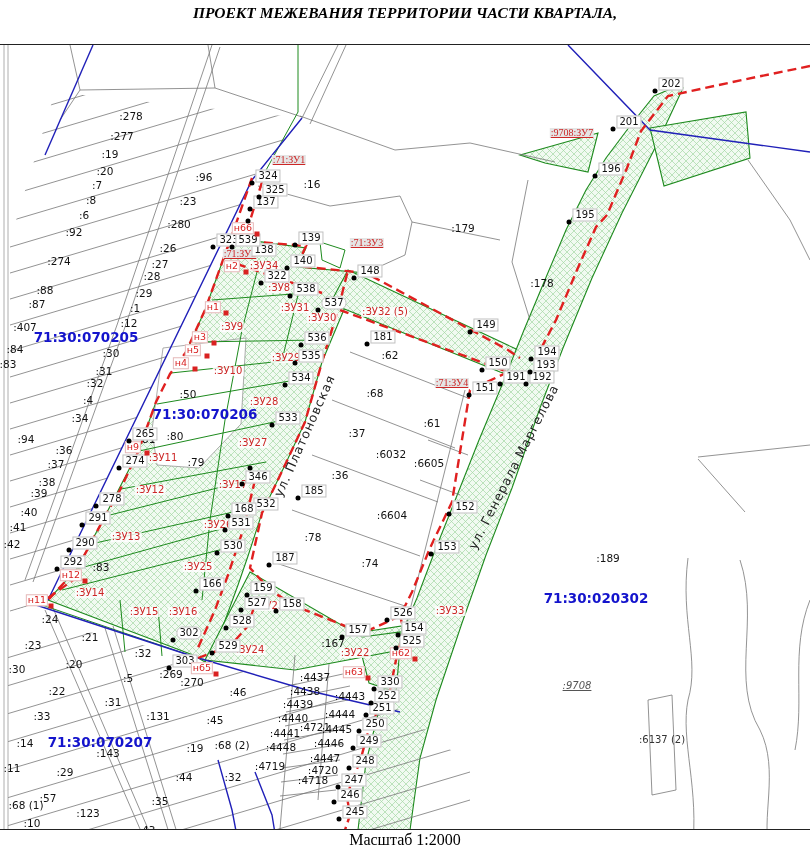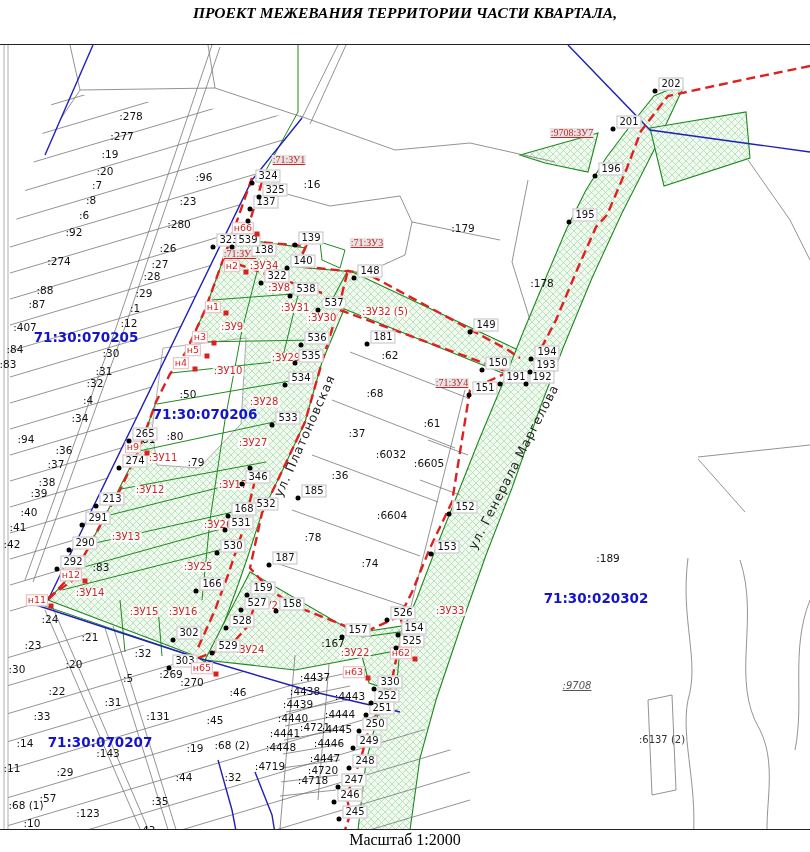--- a/index.html
+++ b/index.html
@@ -293,39 +293,39 @@
       <div class="lbl lbl-pt" style="left: 244px; top: 509px;">168</div>
       <div class="dot" style="left: 228px; top: 516px;"></div>
       <div class="lbl lbl-pt" style="left: 241px; top: 523px;">531</div>
       <div class="dot" style="left: 225px; top: 530px;"></div>
       <div class="lbl lbl-pt" style="left: 233px; top: 546px;">530</div>
       <div class="dot" style="left: 217px; top: 553px;"></div>
       <div class="lbl lbl-pt" style="left: 145px; top: 434px;">265</div>
       <div class="dot" style="left: 129px; top: 441px;"></div>
       <div class="lbl lbl-pt" style="left: 135px; top: 461px;">274</div>
       <div class="dot" style="left: 119px; top: 468px;"></div>
-      <div class="lbl lbl-pt" style="left: 112px; top: 499px;">213</div>
+      <div class="lbl lbl-pt" style="left: 112px; top: 499px;">278</div>
       <div class="dot" style="left: 96px; top: 506px;"></div>
       <div class="lbl lbl-pt" style="left: 98px; top: 518px;">291</div>
       <div class="dot" style="left: 82px; top: 525px;"></div>
       <div class="lbl lbl-pt" style="left: 85px; top: 543px;">290</div>
       <div class="dot" style="left: 69px; top: 550px;"></div>
       <div class="lbl lbl-pt" style="left: 73px; top: 562px;">292</div>
       <div class="dot" style="left: 57px; top: 569px;"></div>
       <div class="lbl lbl-pt" style="left: 212px; top: 584px;">166</div>
       <div class="dot" style="left: 196px; top: 591px;"></div>
       <div class="lbl lbl-pt" style="left: 263px; top: 588px;">159</div>
       <div class="dot" style="left: 247px; top: 595px;"></div>
       <div class="lbl lbl-pt" style="left: 257px; top: 603px;">527</div>
       <div class="dot" style="left: 241px; top: 610px;"></div>
       <div class="lbl lbl-pt" style="left: 292px; top: 604px;">158</div>
       <div class="dot" style="left: 276px; top: 611px;"></div>
       <div class="lbl lbl-pt" style="left: 242px; top: 621px;">528</div>
       <div class="dot" style="left: 226px; top: 628px;"></div>
-      <div class="lbl lbl-pt" style="left: 189px; top: 633px;">302</div>
+      <div class="lbl lbl-pt" style="left: 189px; top: 633px; border-radius: 6px;">302</div>
       <div class="dot" style="left: 173px; top: 640px;"></div>
       <div class="lbl lbl-pt" style="left: 228px; top: 646px;">529</div>
       <div class="dot" style="left: 212px; top: 653px;"></div>
       <div class="lbl lbl-pt" style="left: 185px; top: 661px;">303</div>
       <div class="dot" style="left: 169px; top: 668px;"></div>
       <div class="lbl lbl-pt" style="left: 285px; top: 558px;">187</div>
       <div class="dot" style="left: 269px; top: 565px;"></div>
       <div class="lbl lbl-pt" style="left: 314px; top: 491px;">185</div>
       <div class="dot" style="left: 298px; top: 498px;"></div>
       <div class="lbl lbl-pt" style="left: 383px; top: 337px;">181</div>

